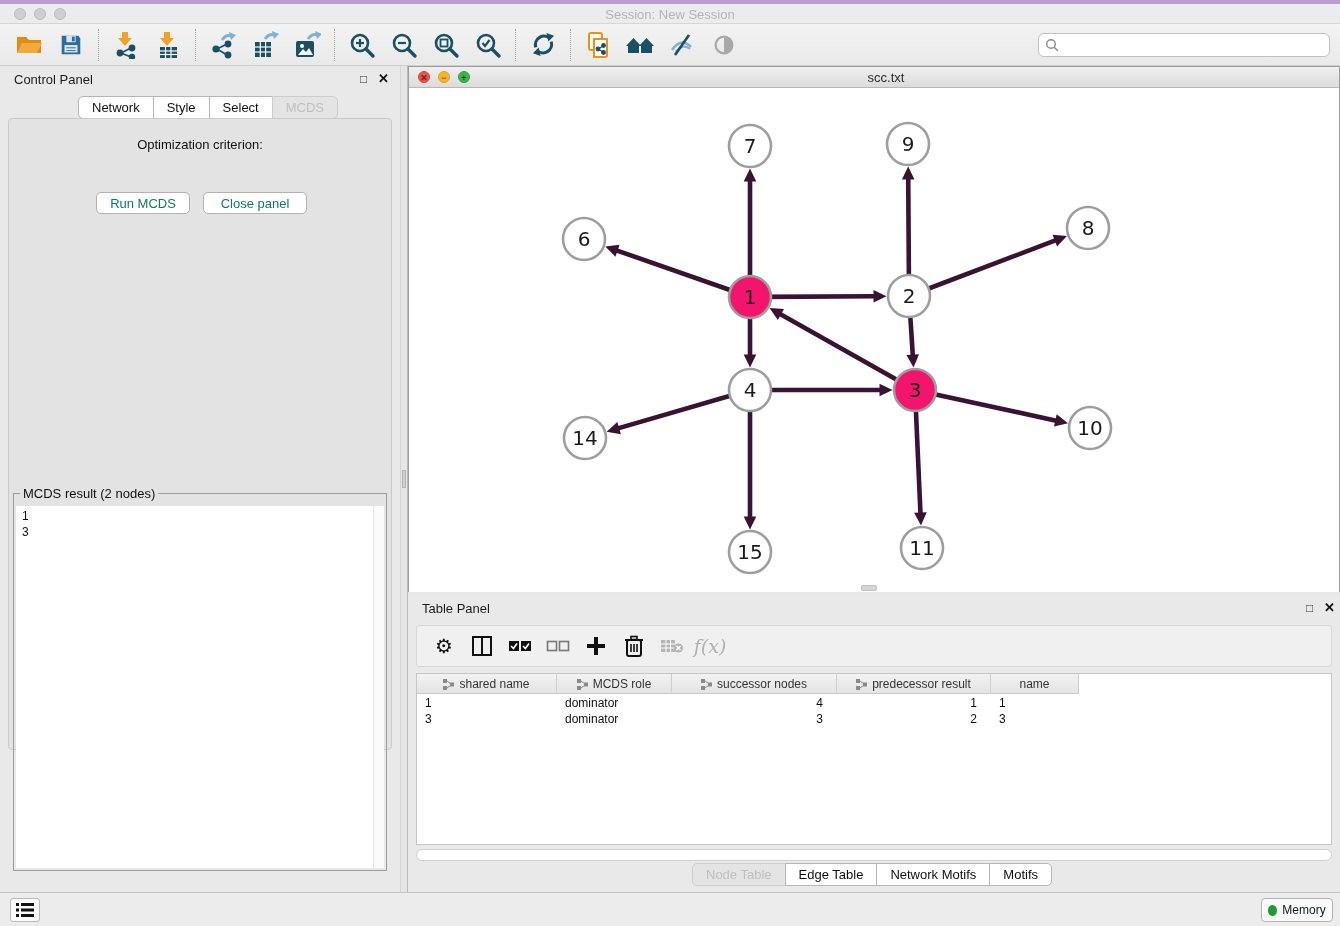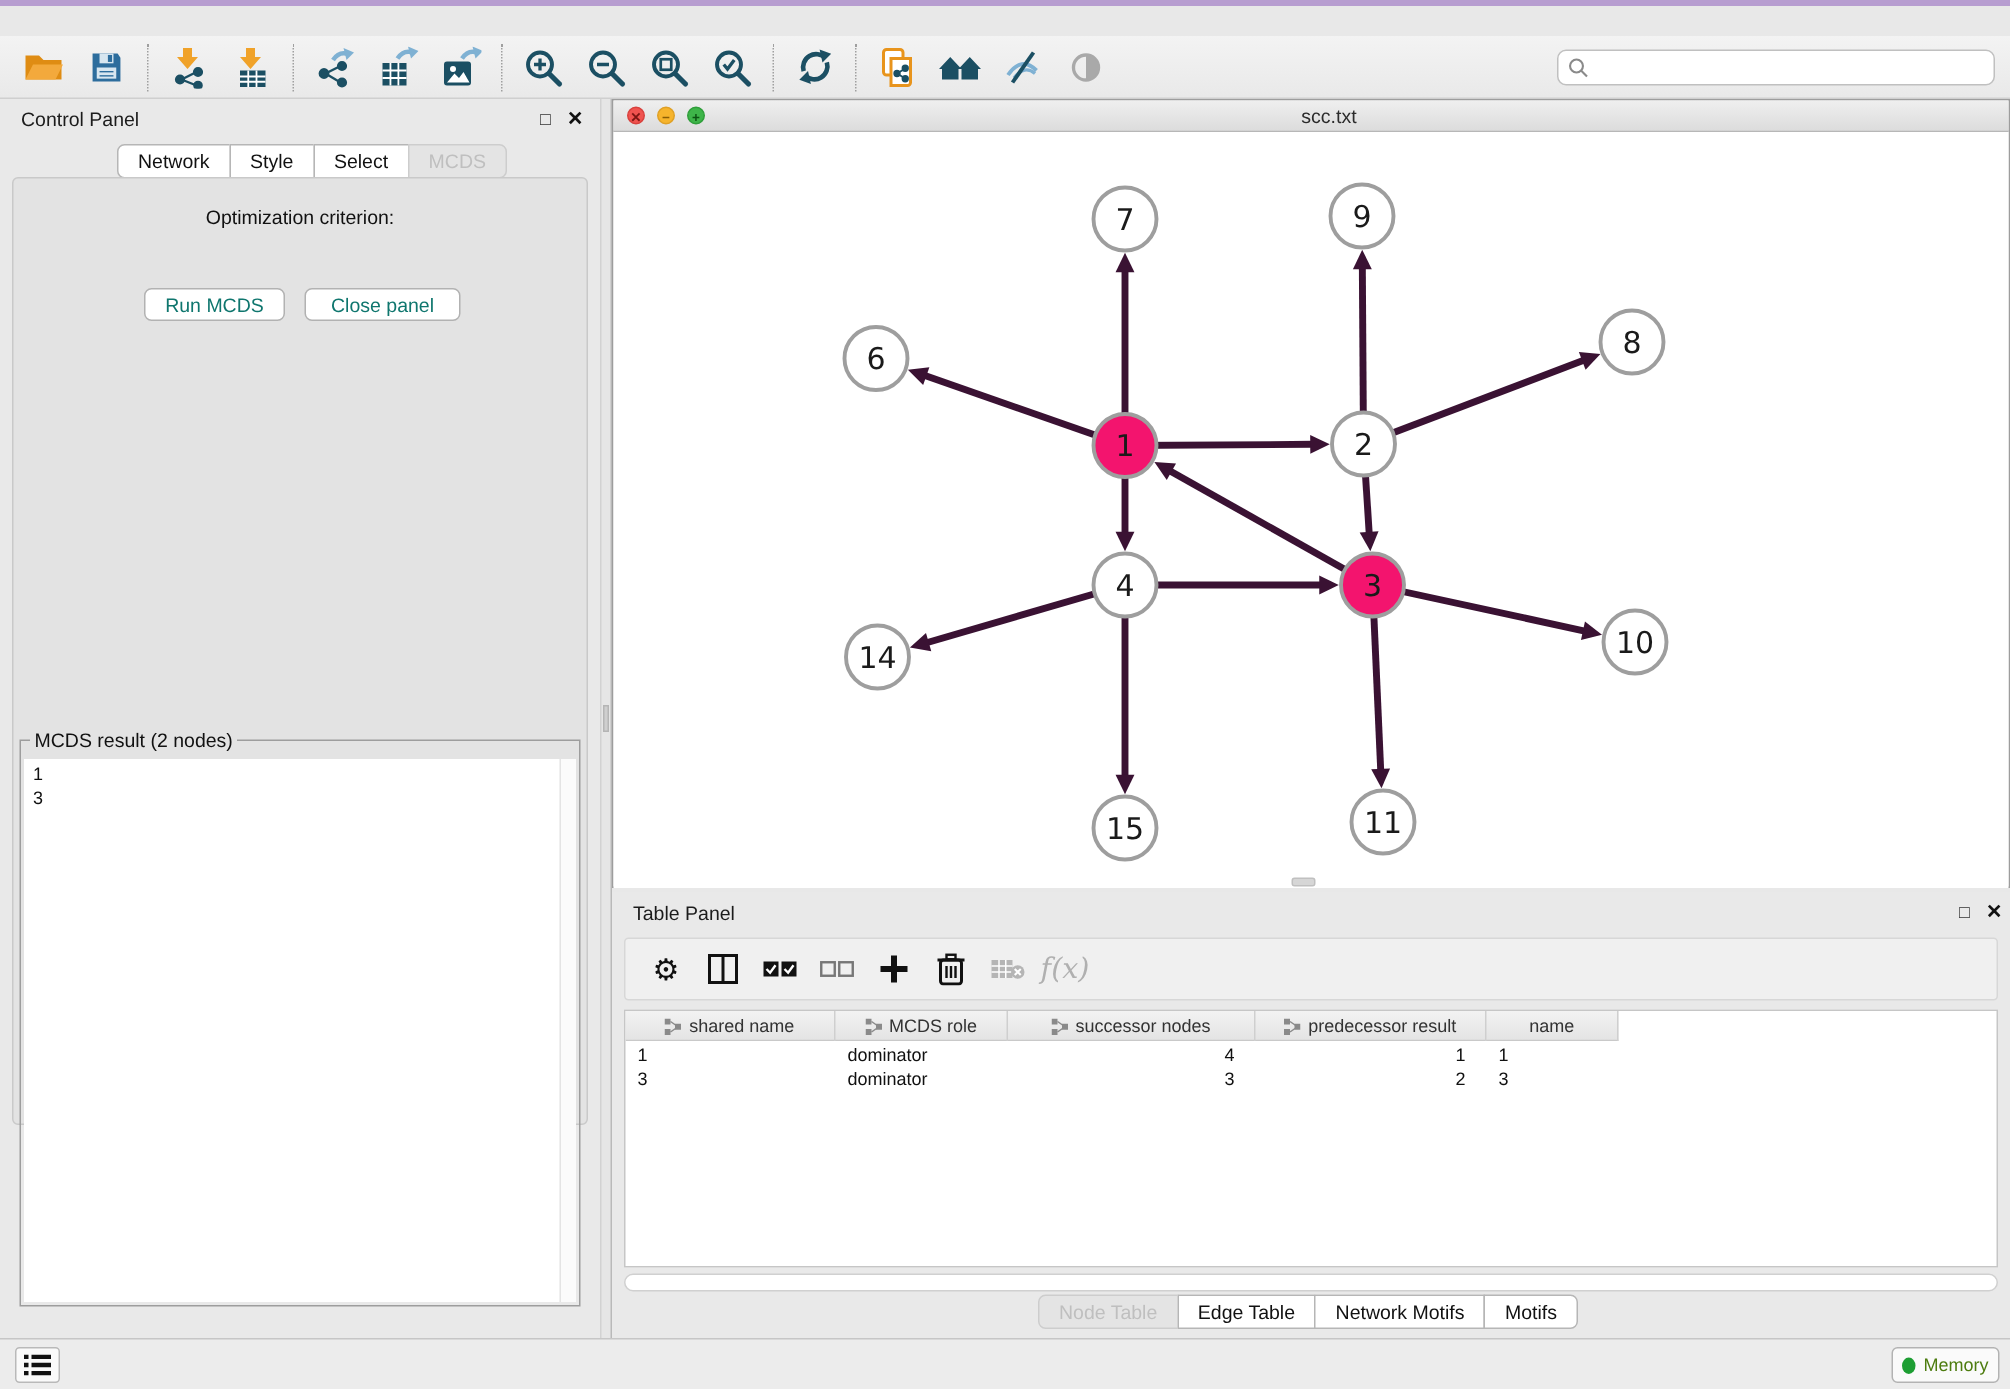--- a/index.html
+++ b/index.html
@@ -108,29 +108,35 @@
                 border:1px solid #d0d0d0; border-radius:6px; }
   .tp-tabs { left:284px; top:268px; }
 
   
   .status-bar { position:absolute; left:0; top:892px; width:1340px; height:34px; background:#ececec;
                 border-top:1px solid #c6c6c6; }
   .list-btn { position:absolute; left:10px; top:5px; width:30px; height:24px; background:#fafafa;
               border:1px solid #b9b9b9; border-radius:3px; display:flex; align-items:center; justify-content:center; }
   .memory-btn { position:absolute; right:7px; top:5px; width:72px; height:24px; background:#fafafa;
                 border:1px solid #b3b3b3; border-radius:4px; display:flex; align-items:center;
-                justify-content:center; gap:5px; font-size:12px; color:#4d7c0f; }
+                justify-content:center; gap:5px; font-size:12px; color:#0f172a; }
   .memory-dot { width:9px; height:11px; border-radius:50%; background:#1d9e33; }
 </style>
 </head>
 <body>
 
 <div class="root">
 
   <div class="top-strip"></div>
+  <div class="titlebar">
+    <div class="traffic" style="left:14px"></div>
+    <div class="traffic" style="left:34px"></div>
+    <div class="traffic" style="left:54px"></div>
+    <div class="title-text">Session: New Session</div>
+  </div>
 
   <div class="toolbar">
     <div class="tb-btn">
       <svg width="28" height="28" viewBox="0 0 28 28">
         <path fill="#df8c13" d="M2 6h9l3 3h12v13H2z"></path>
         <path fill="#f3a93c" d="M2 22l5-10h20l-5 10z"></path>
       </svg>
     </div>
     <div class="tb-btn">
       <svg width="26" height="26" viewBox="0 0 28 28">

